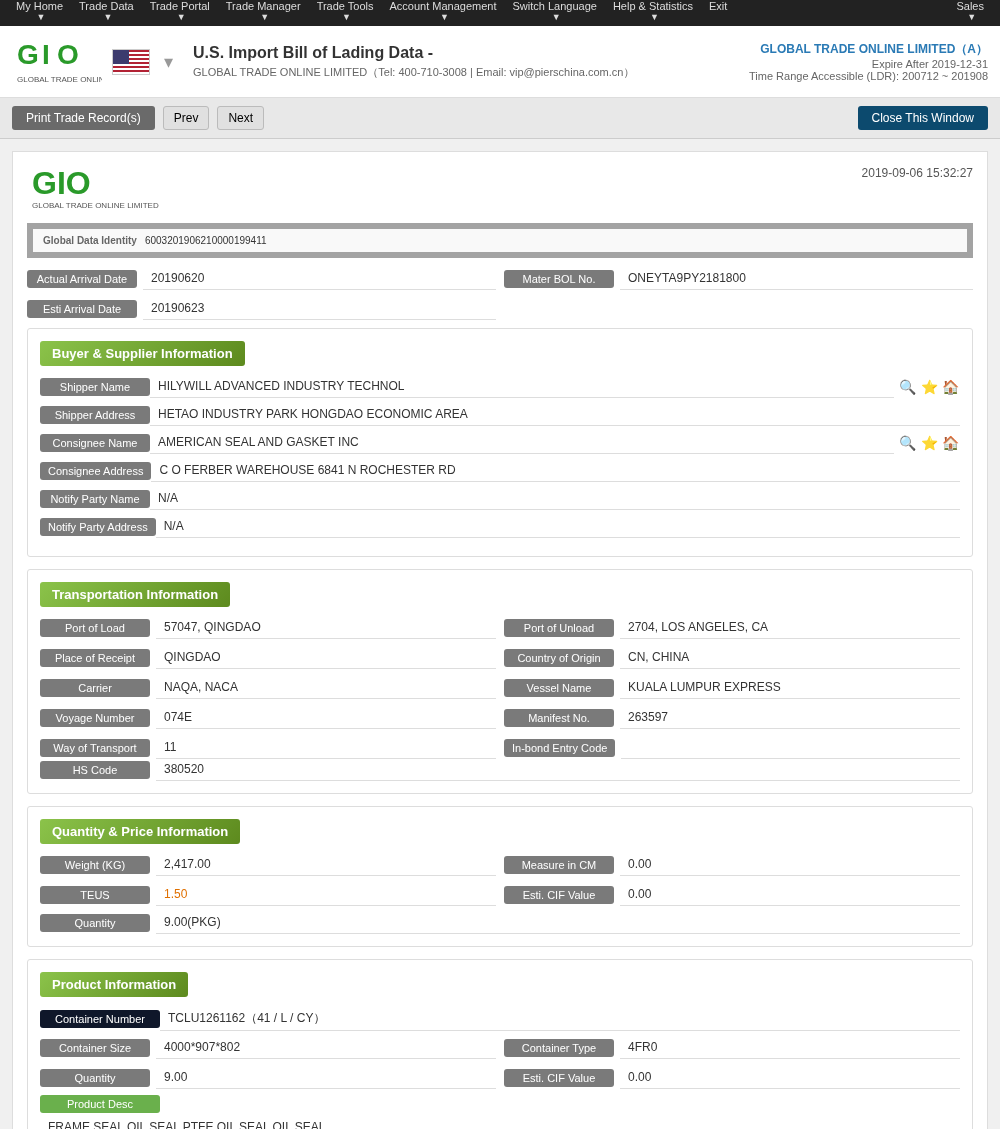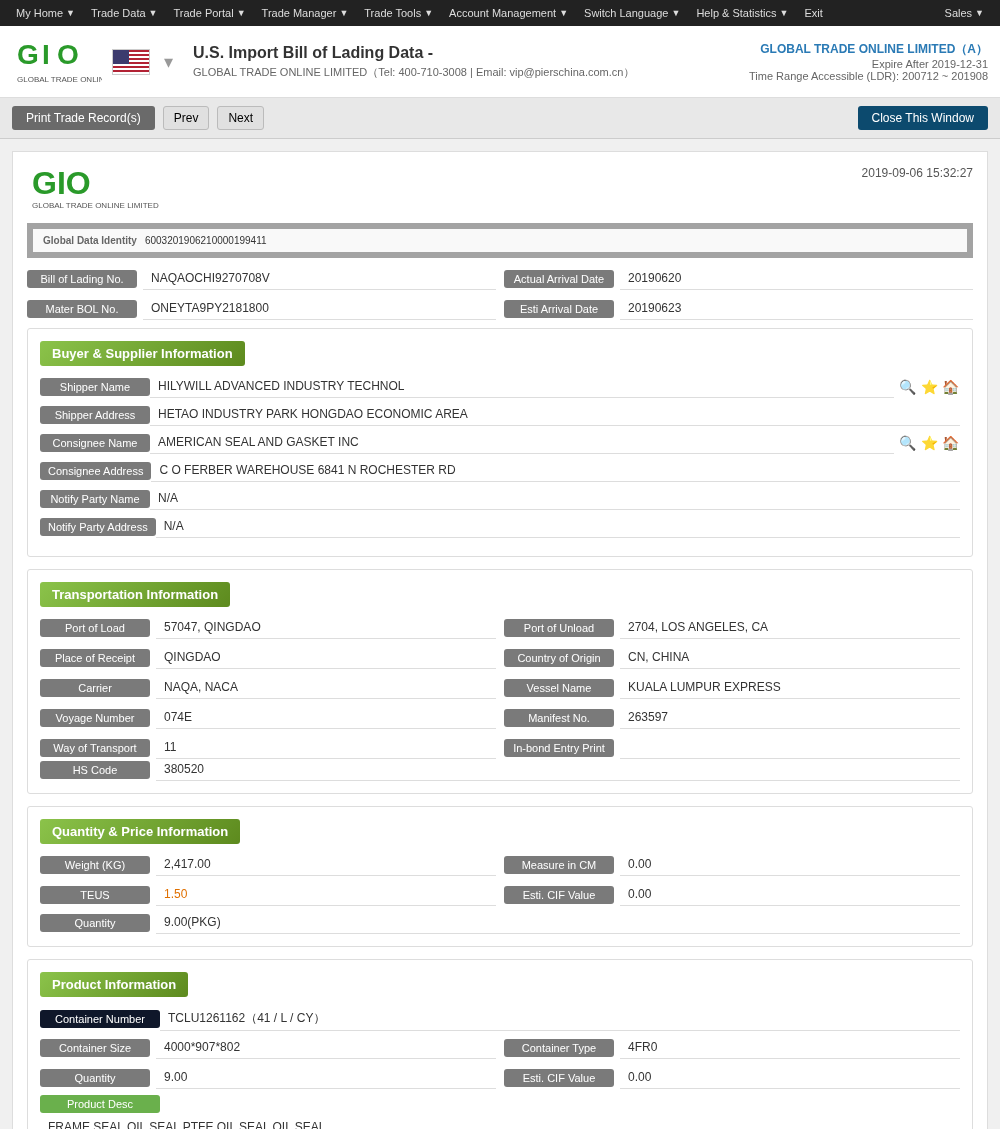--- a/index.html
+++ b/index.html
@@ -1,20 +1,20 @@
 <!DOCTYPE html>
 <html><head>
   <meta charset="utf-8">
   <style>
     * { box-sizing: border-box; margin: 0; padding: 0; }
     body { font-family: Arial, sans-serif; font-size: 12px; background: #f0f0f0; color: #333; min-width: 1000px; }
 
     
     .top-nav { background: #222; color: #ddd; display: flex; align-items: center; padding: 0 8px; height: 26px; font-size: 11px; }
-    .top-nav .nav-item { padding: 0 8px; cursor: pointer; height: 100%; display: flex; align-items: center; }
+    .top-nav .nav-item { padding: 0 8px; cursor: pointer; height: 100%; display: flex; align-items: center; flex-direction: column; }
     .top-nav .spacer { flex: 1; }
     .nav-arrow { font-size: 9px; margin-left: 3px; }
 
     
     .header { background: white; display: flex; align-items: center; padding: 8px 12px; border-bottom: 1px solid #ddd; }
     .logo-area { display: flex; align-items: center; gap: 10px; }
     .flag-box { width: 32px; height: 22px; background: linear-gradient(#b22234 33%, white 33%, white 66%, #b22234 66%); border: 1px solid #ccc; position: relative; overflow: hidden; }
     .header-title-area { margin-left: 16px; }
     .header-main-title { font-size: 16px; font-weight: bold; color: #333; }
     .header-sub { font-size: 11px; color: #666; margin-top: 3px; }
@@ -161,24 +161,20 @@
       <div style="font-size:12px;color:#555;">2019-09-06 15:32:27</div>
     </div>
 
     <div class="global-data-row">
       <span class="gd-label">Global Data Identity</span>
       <span>6003201906210000199411</span>
     </div>
 
     <div style="display:grid;grid-template-columns:1fr 1fr;gap:8px;margin-bottom:8px;">
       <div class="field-pair">
-        <span class="field-label">Bill of Lading No.</span>
-        <span class="field-value">NAQAOCHI9270708V</span>
-      </div>
-      <div class="field-pair">
         <span class="field-label">Actual Arrival Date</span>
         <span class="field-value">20190620</span>
       </div>
       <div class="field-pair">
         <span class="field-label">Mater BOL No.</span>
         <span class="field-value">ONEYTA9PY2181800</span>
       </div>
       <div class="field-pair">
         <span class="field-label">Esti Arrival Date</span>
         <span class="field-value">20190623</span>
@@ -263,21 +259,21 @@
         </div>
         <div class="field-pair">
           <span class="field-label">Manifest No.</span>
           <span class="field-value">263597</span>
         </div>
         <div class="field-pair">
           <span class="field-label">Way of Transport</span>
           <span class="field-value">11</span>
         </div>
         <div class="field-pair">
-          <span class="field-label">In-bond Entry Print</span>
+          <span class="field-label">In-bond Entry Code</span>
           <span class="field-value"></span>
         </div>
       </div>
       <div class="field-pair" style="display:flex;align-items:center;gap:6px;">
         <span class="field-label">HS Code</span>
         <span class="field-value" style="flex:1;border-bottom:1px solid #ddd;padding:3px 8px;">380520</span>
       </div>
     </div>
 
     <div class="section-wrapper">

